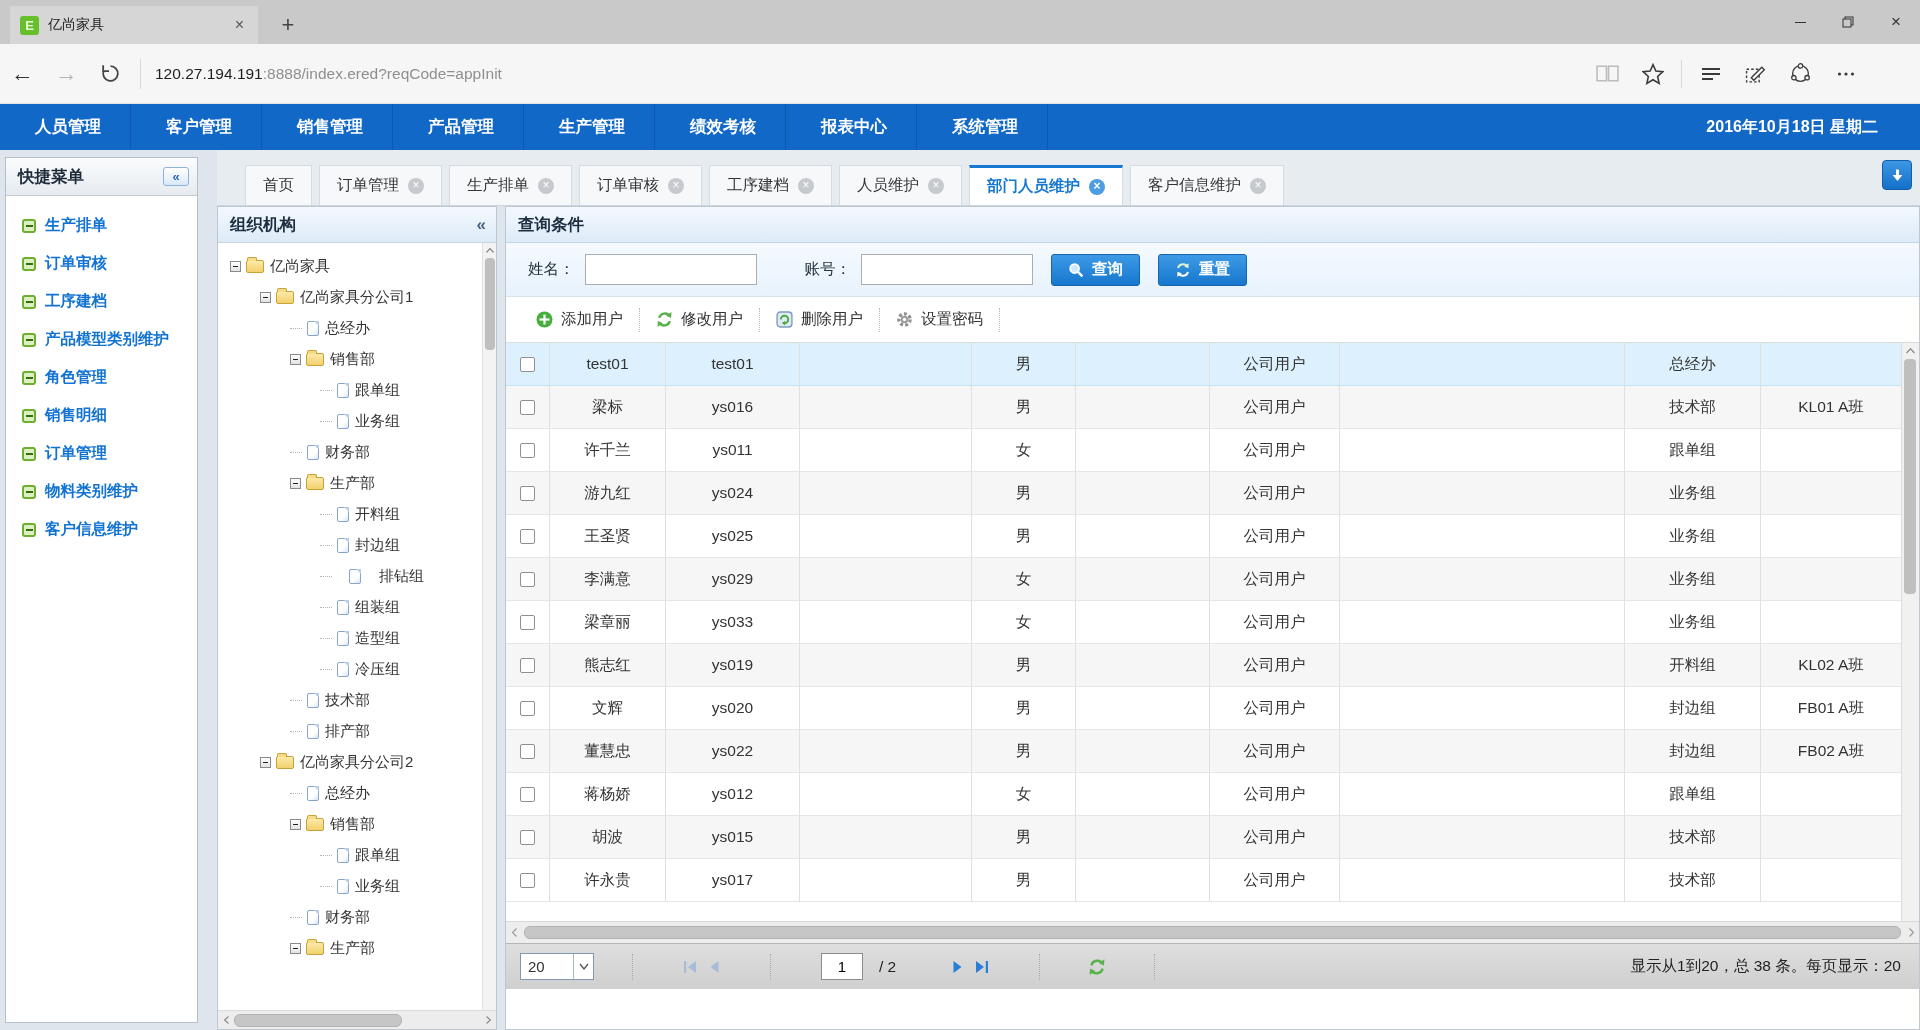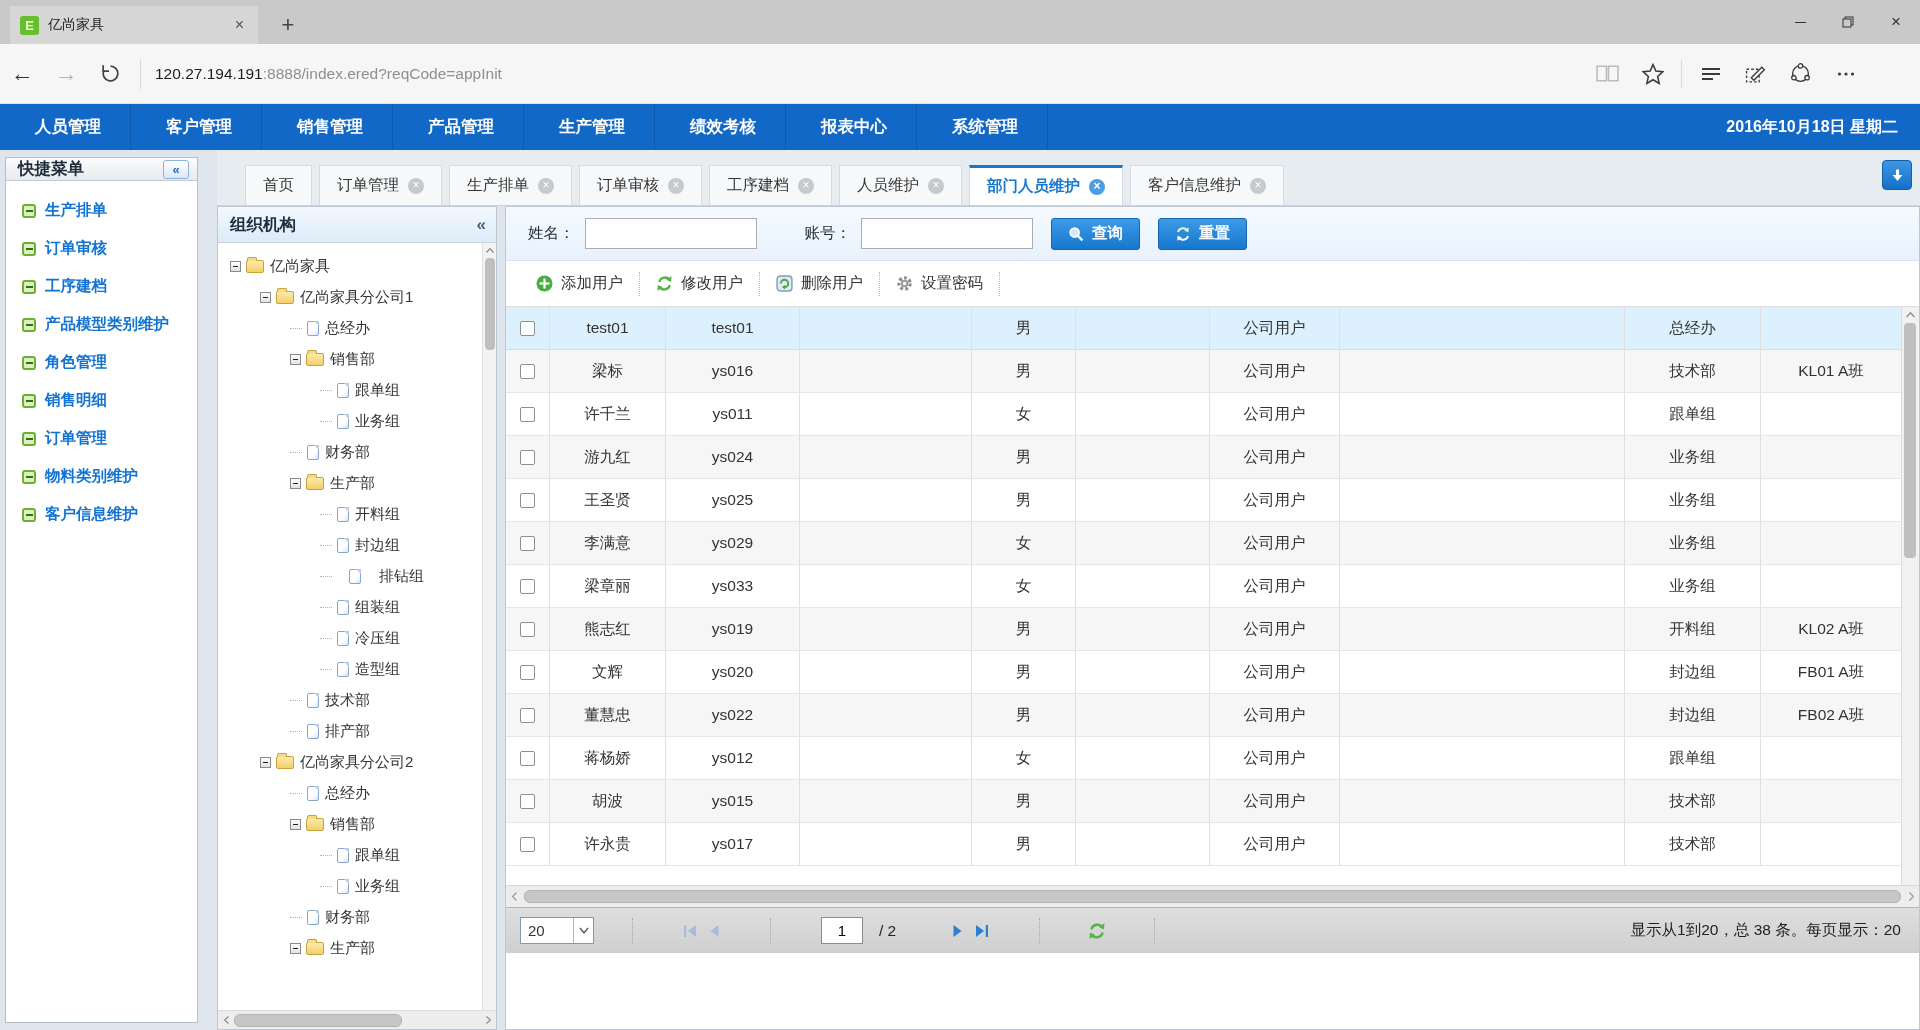--- a/index.html
+++ b/index.html
@@ -33,29 +33,29 @@
   .urltext .rest{color:#8f8f8f;}
   .addr-right{margin-left:auto;display:flex;align-items:center;margin-right:52px;}
   .addr-right .navicon{width:45px;}
   .sep2{width:1px;height:28px;background:#d9d9d9;margin:0 6px;}
 
   
   .appnav{position:absolute;left:0;top:104px;width:1920px;height:46px;background:#1168c6;
           display:flex;align-items:center;}
   .nav-item{width:131px;height:46px;display:flex;align-items:center;justify-content:center;
             color:#fff;font-size:16.5px;font-weight:bold;border-right:1px solid rgba(8,50,110,.28);padding-left:6px;}
-  .nav-date{margin-left:auto;margin-right:22px;color:#fff;font-size:16px;font-weight:bold;}
+  .nav-date{margin-left:auto;margin-right:42px;color:#fff;font-size:16px;font-weight:bold;}
 
   
   .content{position:absolute;left:0;top:150px;width:1920px;height:880px;background:#dfe5ec;
            display:flex;padding-left:5px;}
   
   .quickmenu{width:193px;margin-top:7px;height:866px;background:#fff;border:1px solid #b5bfc9;
              display:flex;flex-direction:column;}
-  .qm-head{height:23px;background:linear-gradient(#fbfcfd,#e6ebf0);border-bottom:1px solid #c3cad2;
+  .qm-head{height:38px;background:linear-gradient(#fbfcfd,#e6ebf0);border-bottom:1px solid #c3cad2;
            display:flex;align-items:center;padding:0 8px 0 12px;}
   .qm-title{font-size:16.5px;font-weight:bold;color:#1d2b3a;flex:1;}
   .qm-collapse{width:26px;height:19px;border:1px solid #8fb2da;border-radius:3px;
                background:linear-gradient(#ffffff,#d9e9f9);color:#2b66b9;font-weight:bold;
                font-size:13px;display:flex;align-items:center;justify-content:center;}
   .qm-list{padding:14px 10px;display:flex;flex-direction:column;gap:7px;}
   .qm-item{height:31px;display:flex;align-items:center;gap:9px;padding-left:6px;}
   .qm-icon{width:14px;height:14px;border:2px solid #6fae2f;border-radius:3px;background:#ddf0c4;
            display:flex;align-items:center;justify-content:center;}
   .qm-icon i{display:block;width:7px;height:2px;background:#2f6d0d;}
@@ -510,29 +510,29 @@
                 <span class="tree-label">组装组</span>
               </div>
 
 
 
               <div class="tree-node" style="padding-left: 102px;">
 
                 <span class="stub"></span>
 
                 <span class="ticon leaf"></span>
+                <span class="tree-label">造型组</span>
+              </div>
+
+              <div class="tree-node" style="padding-left: 102px;">
+
+                <span class="stub"></span>
+
+                <span class="ticon leaf"></span>
                 <span class="tree-label">冷压组</span>
-              </div>
-
-              <div class="tree-node" style="padding-left: 102px;">
-
-                <span class="stub"></span>
-
-                <span class="ticon leaf"></span>
-                <span class="tree-label">造型组</span>
               </div>
 
               <div class="tree-node" style="padding-left: 72px;">
 
                 <span class="stub"></span>
 
                 <span class="ticon leaf"></span>
                 <span class="tree-label">技术部</span>
               </div>
 
@@ -624,20 +624,23 @@
             <div class="hthumb" style="width:168px"></div>
             <div class="harrow" style="margin-left:auto">
               <svg width="5" height="8" viewBox="0 0 5 8">
                   <polyline points="0.5,0.5 4.5,4 0.5,7.5" fill="none" stroke="#8a8a8a" stroke-width="1.2"></polyline>
                 </svg>
             </div>
           </div>
         </div>
 
         <div class="gridpanel">
+          <div class="panel-head">
+            <span class="panel-title">查询条件</span>
+          </div>
           <div class="queryform">
             <span class="qlabel">姓名：</span>
             <input class="qinput" type="text" value="" style="">
             <span class="qgap"></span>
             <span class="qlabel">账号：</span>
             <input class="qinput" type="text" value="" style="">
             <button class="btn-blue">
               <svg width="16" height="16" viewBox="0 0 16 16">
                   <circle cx="6.6" cy="6.6" r="4.4" fill="#cfe9fb" stroke="#fff" stroke-width="1.8"></circle>
                   <line x1="10.2" y1="10.2" x2="14.4" y2="14.4" stroke="#fff" stroke-width="2.4"></line>

